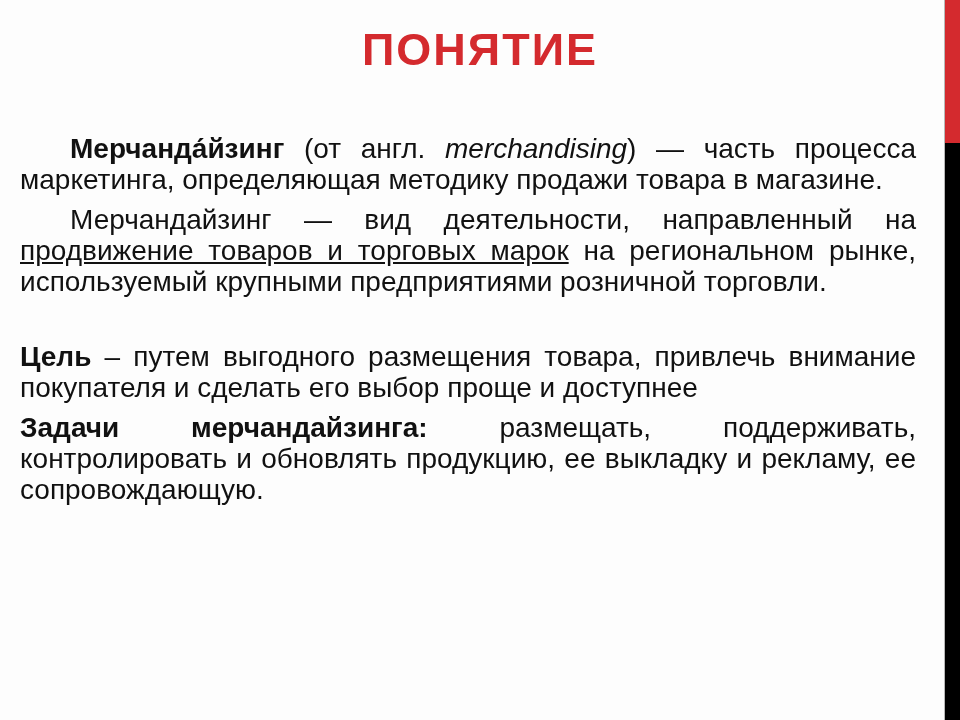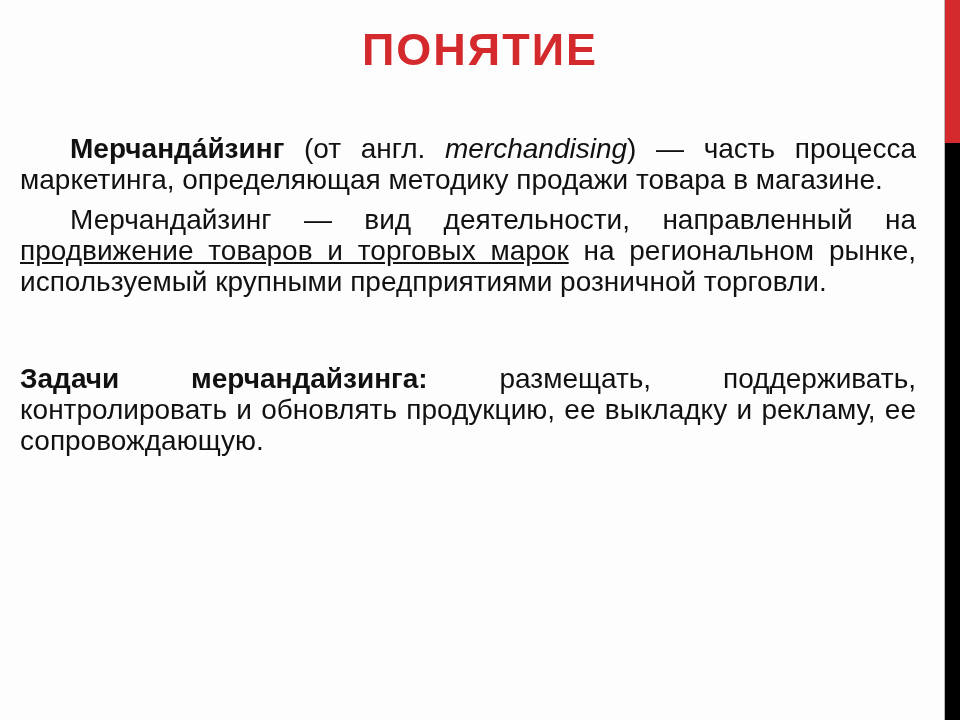--- a/index.html
+++ b/index.html
@@ -27,33 +27,34 @@
     font-weight: bold; font-size: 45px; letter-spacing: 2px;
     color: #d42a2e;
   }
   .content {
     position: absolute; left: 20px; top: 133px; width: 896px;
     font-size: 28px; line-height: 31px;
   }
   .p { margin: 0; text-align: justify; }
   .indent { text-indent: 50px; }
   .p1 { margin-bottom: 9px; }
-  .p2 { margin-bottom: 66px; }
+  .p2 { margin-bottom: 44px; }
   .p3 { margin-bottom: 9px; }
   .u { text-decoration: underline; }
 </style>
 </head>
 <body>
 
 <div class="side-line"></div>
 <div class="side-bar"></div>
 <div class="side-bar-red"></div>
 
 <h1 class="title" style="margin:0;">ПОНЯТИЕ</h1>
 
 <div class="content">
   <p class="p indent p1"><b>Мерчанда́йзинг</b><span> (от англ. </span><i>merchandising</i><span>) — часть процесса маркетинга, определяющая методику продажи товара в магазине.</span></p>
 
   <p class="p indent p2"><span>Мерчандайзинг — вид деятельности, направленный на </span><span class="u">продвижение товаров и торговых марок</span><span> на региональном рынке, используемый крупными предприятиями розничной торговли.</span></p>
 
+  <p class="p p3"><b>Цель</b><span> – путем выгодного размещения товара, привлечь внимание покупателя и сделать его выбор проще и доступнее</span></p>
 
   <p class="p"><b>Задачи мерчандайзинга:</b><span> размещать, поддерживать, контролировать и обновлять продукцию, ее выкладку и рекламу, ее сопровождающую.</span></p>
 </div>
 
 </body></html>

